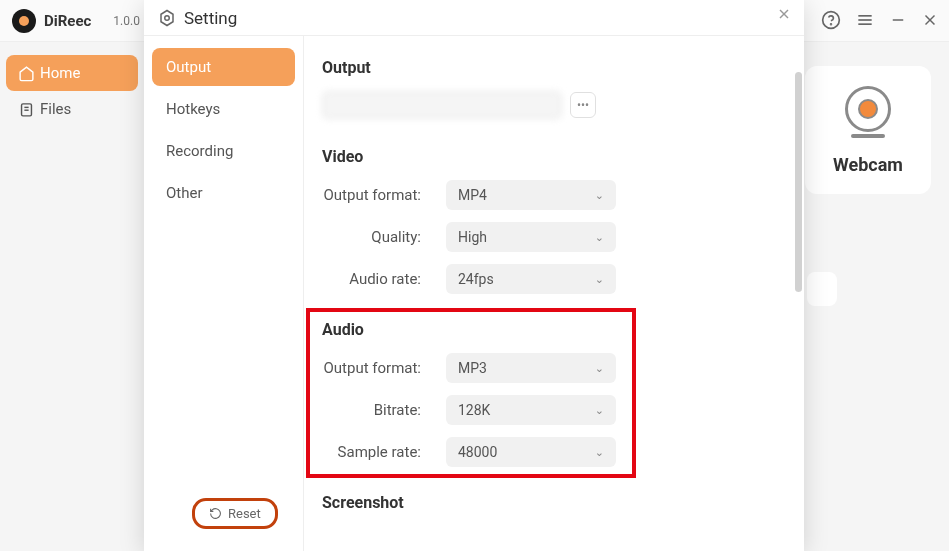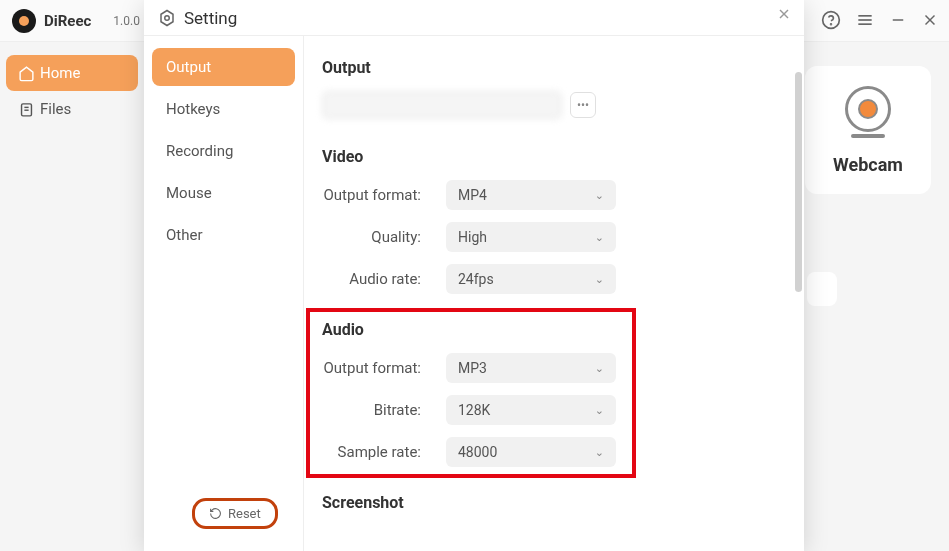--- a/index.html
+++ b/index.html
@@ -131,21 +131,20 @@
           <line x1="18" y1="6" x2="6" y2="18"></line>
         </svg>
     </span>
   </div>
 
   <div class="modal-body">
     <div class="modal-nav">
       <div class="nav-item active"><span>Output</span></div>
       <div class="nav-item"><span>Hotkeys</span></div>
       <div class="nav-item"><span>Recording</span></div>
-      <div class="nav-item"><span>Mouse</span></div>
       <div class="nav-item"><span>Other</span></div>
 
       <div class="reset-btn">
         <svg width="13" height="13" viewBox="0 0 24 24" fill="none" stroke="currentColor" stroke-width="2">
             <path d="M3 12a9 9 0 1 0 3-6.7L3 8"></path>
             <polyline points="3 3 3 8 8 8"></polyline>
           </svg>
         <span>Reset</span>
       </div>
     </div>

